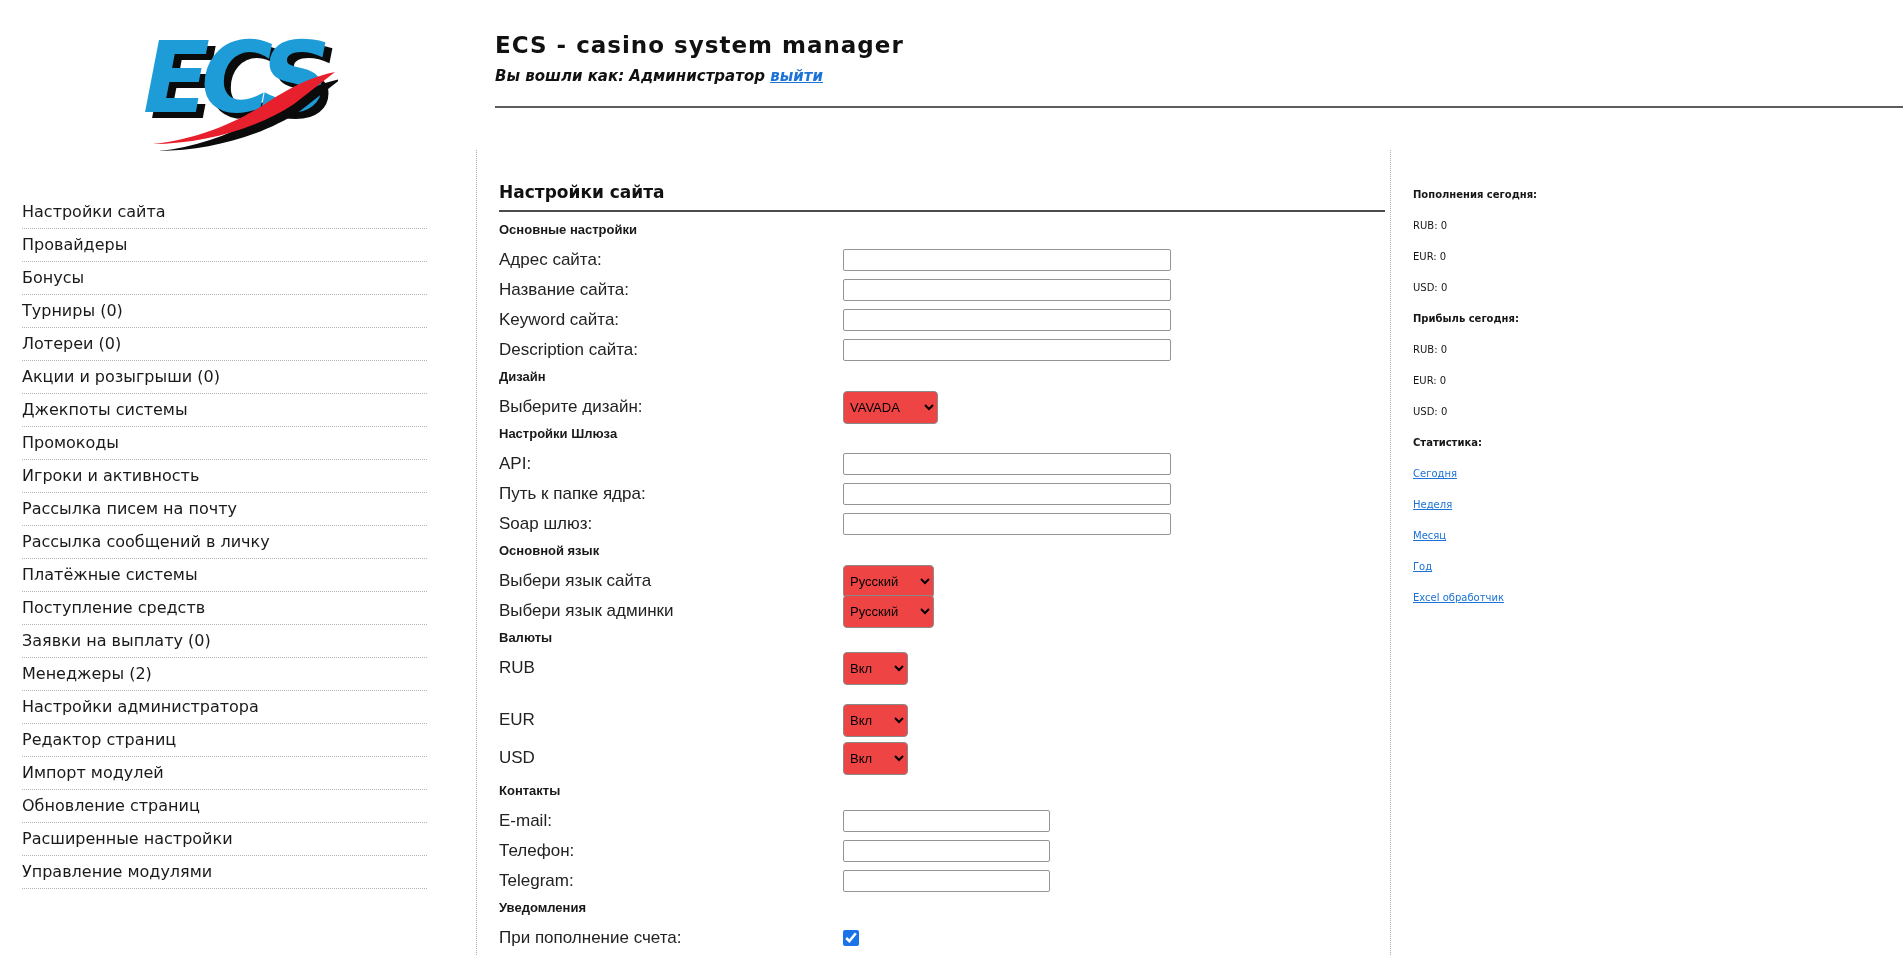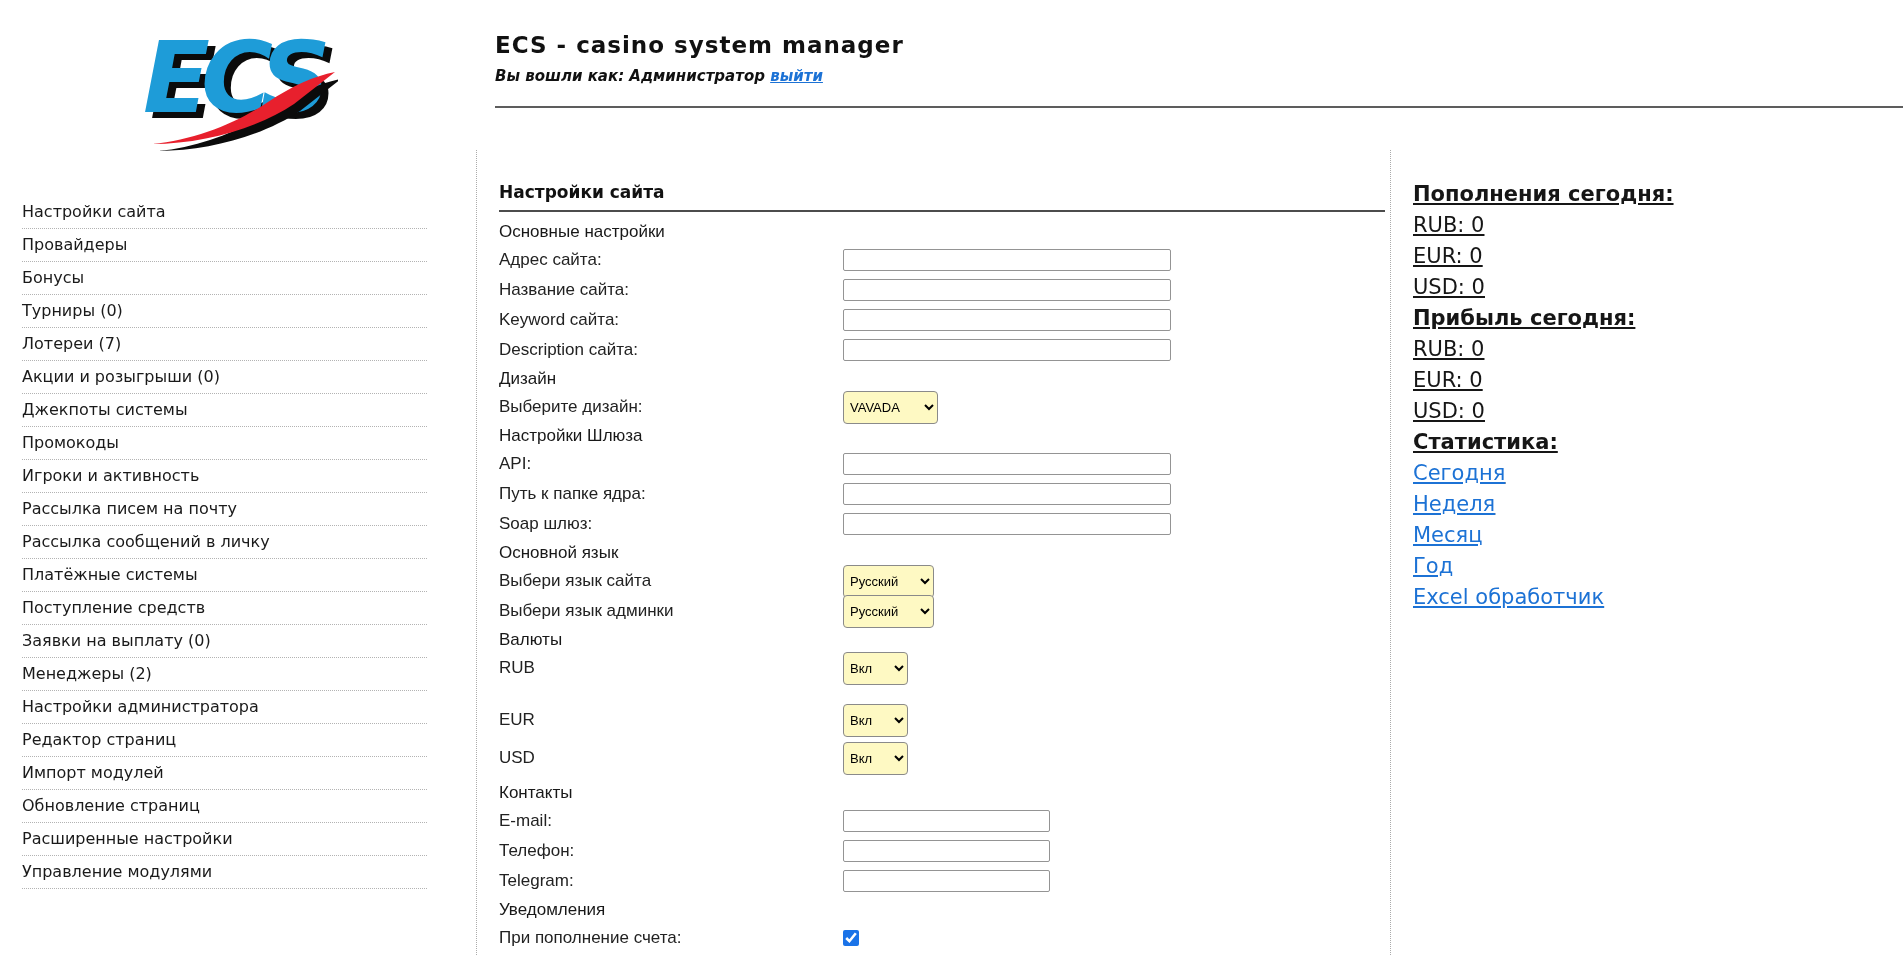--- a/index.html
+++ b/index.html
@@ -25,41 +25,41 @@
              font-family:"DejaVu Sans", sans-serif; }
   .sidebar ul { list-style:none; }
   .sidebar li { height:33px; line-height:32px; font-size:16px; color:#1a1a1a;
                 border-bottom:1px dotted #b3b3b3; cursor:pointer; white-space:nowrap; }
 
   
   .main { position:absolute; left:499px; top:182px; width:886px; }
   .main h2 { font-family:"DejaVu Sans", sans-serif; font-size:17px; font-weight:bold; }
   .title-rule { margin-top:8px; height:2px; background:#4c4c4c; width:886px; }
   .form { margin-top:10px; }
-  .fsection { height:18px; margin-bottom:9px; font-size:17px; font-weight:normal; color:#181818; }
+  .fsection { height:18px; margin-bottom:9px; font-size:13px; font-weight:bold; color:#181818; }
   .frow { display:flex; align-items:center; height:22px; margin-bottom:8px; }
   .frow label { flex:0 0 344px; font-size:17px; color:#222; }
   .frow input[type=text] { height:22px; border:1px solid #949494; border-radius:2px;
                            padding:0 5px; font-size:13px; background:#fff; }
   .inp-wide  { width:328px; }
   .inp-short { width:207px; }
   .frow select { height:33px; font-size:13px; border:1px solid #8a8a8a; border-radius:4px;
-                 background:#fef9c3; padding:0 2px; }
+                 background:#ef4444; padding:0 2px; }
   .sel-design { width:95px; }
   .sel-lang   { width:91px; }
   .sel-state  { width:65px; }
   .gap-md { margin-bottom:30px; }
   .gap-lg { margin-bottom:16px; }
   .gap-sm { margin-bottom:14px; }
   .frow input[type=checkbox] { width:16px; height:16px; accent-color:var(--check); }
 
   
   .stats { position:absolute; left:1413px; top:179px; width:430px;
            font-family:"DejaVu Sans", sans-serif; }
-  .stat-line { height:31px; line-height:31px; font-size:21px; color:#161616; white-space:nowrap;text-decoration:underline; }
+  .stat-line { height:31px; line-height:31px; font-size:10px; color:#161616; white-space:nowrap; }
   .stat-title { font-weight:bold; }
   .stat-line a { color:var(--link); text-decoration:underline; }
 </style>
 </head>
 <body>
 
 <div class="stage">
 
   <svg class="logo" viewBox="0 0 200 135" aria-hidden="true">
     <g font-family="'DejaVu Sans', sans-serif" font-weight="bold" font-style="italic" font-size="98" letter-spacing="-9">
@@ -81,21 +81,21 @@
 
   <div class="vdiv left"></div>
   <div class="vdiv right"></div>
 
   <nav class="sidebar">
     <ul>
         <li>Настройки сайта</li>
         <li>Провайдеры</li>
         <li>Бонусы</li>
         <li>Турниры (0)</li>
-        <li>Лотереи (7)</li>
+        <li>Лотереи (0)</li>
         <li>Акции и розыгрыши (0)</li>
         <li>Джекпоты системы</li>
         <li>Промокоды</li>
         <li>Игроки и активность</li>
         <li>Рассылка писем на почту</li>
         <li>Рассылка сообщений в личку</li>
         <li>Платёжные системы</li>
         <li>Поступление средств</li>
         <li>Заявки на выплату (0)</li>
         <li>Менеджеры (2)</li>

